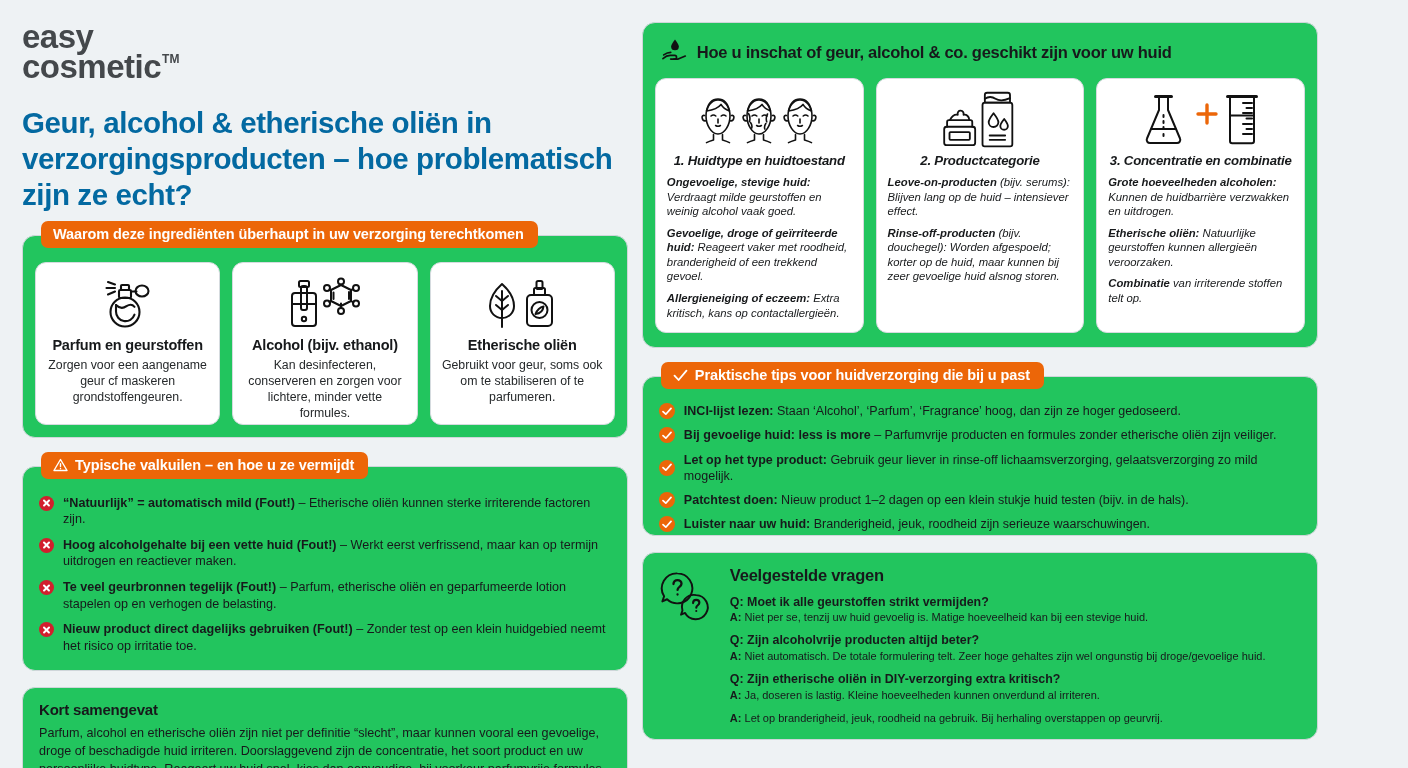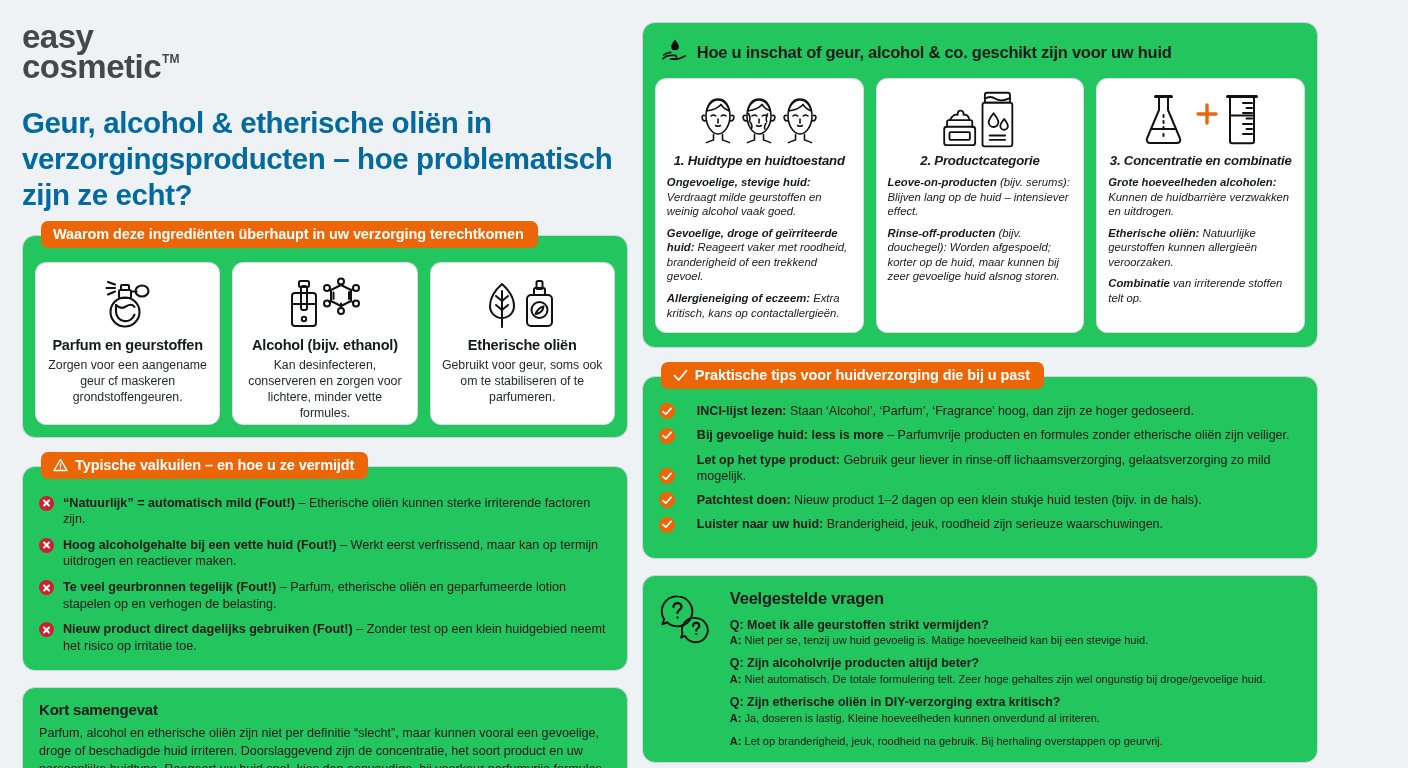--- a/index.html
+++ b/index.html
@@ -97,22 +97,22 @@
     padding: 10px 11px 12px;
     font-style: italic;
   }
   .assess-icon { height: 62px; display: flex; align-items: center; justify-content: center; }
   .assess-title { font-size: 13.2px; font-weight: 700; text-align: center; margin: 2px 0 7px; letter-spacing: -0.2px; }
   .assess-p { font-size: 11.3px; line-height: 1.29; margin-bottom: 7px; }
   .assess-p:last-child { margin-bottom: 0; }
   .assess-p b { font-weight: 700; }
 
   
-  .tips { margin-top: 28px; padding: 26px 16px 24px; }
-  .tip-row { display: flex; gap: 22px; align-items: flex-end; margin-bottom: 8px; }
+  .tips { margin-top: 28px; padding: 26px 16px 1px; }
+  .tip-row { display: flex; gap: 9px; align-items: center; margin-bottom: 8px; }
   .tip-row:last-child { margin-bottom: 1px; }
   .tip-text { font-size: 12.5px; line-height: 1.3; }
   .tip-text b { font-weight: 700; }
   .ico-check {
     flex: 0 0 auto; width: 16px; height: 16px; border-radius: 50%;
     background: #ec6608; position: relative; margin-top: 0px;
   }
   .ico-check svg { position: absolute; left: 3px; top: 3.5px; }
 
   

